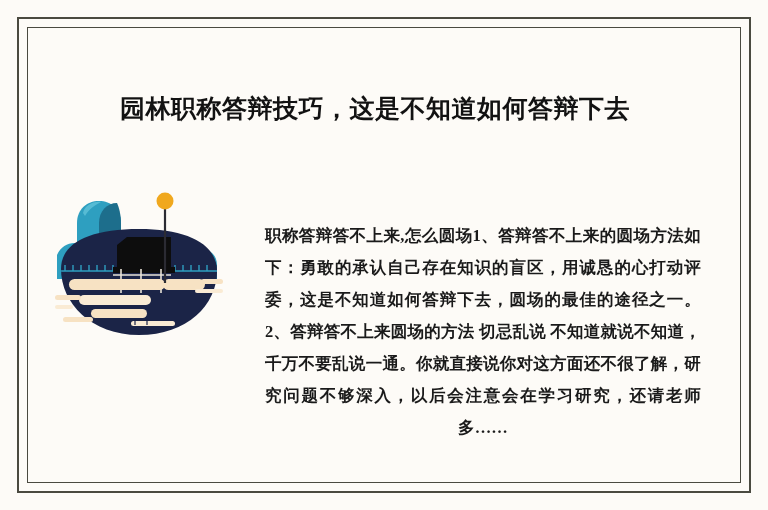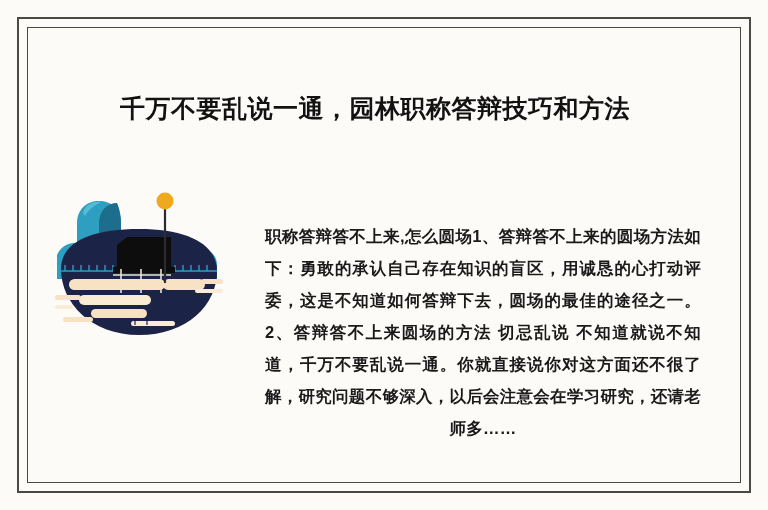--- a/index.html
+++ b/index.html
@@ -68,29 +68,30 @@
     top: 203px;
     width: 436px;
     font-size: 16.5px;
     font-weight: bold;
     color: #1A1A1A;
     line-height: 32px;
     text-align: justify;
     text-justify: inter-character;
     text-align-last: center;
     letter-spacing: 0.2px;
+    font-family: Liberation Serif, serif;
   }
 </style>
 </head>
 <body>
 
 <div id="frame-outer"></div>
 <div id="frame-inner"></div>
 
-<h1 id="page-title">千万不要乱说一通，园林职称答辩技巧和方法</h1>
+<h1 id="page-title">园林职称答辩技巧，这是不知道如何答辩下去</h1>
 
 <div id="illustration">
   <svg viewBox="0 0 168 165" xmlns="http://www.w3.org/2000/svg" aria-hidden="true">
     <defs>
       <clipPath id="blobClip">
         <path d="M6 86 C6 60 34 46 84 46 C134 46 162 62 162 88 C162 122 132 152 84 152 C36 152 6 120 6 86 Z"></path>
       </clipPath>
     </defs>
 
     <g>

